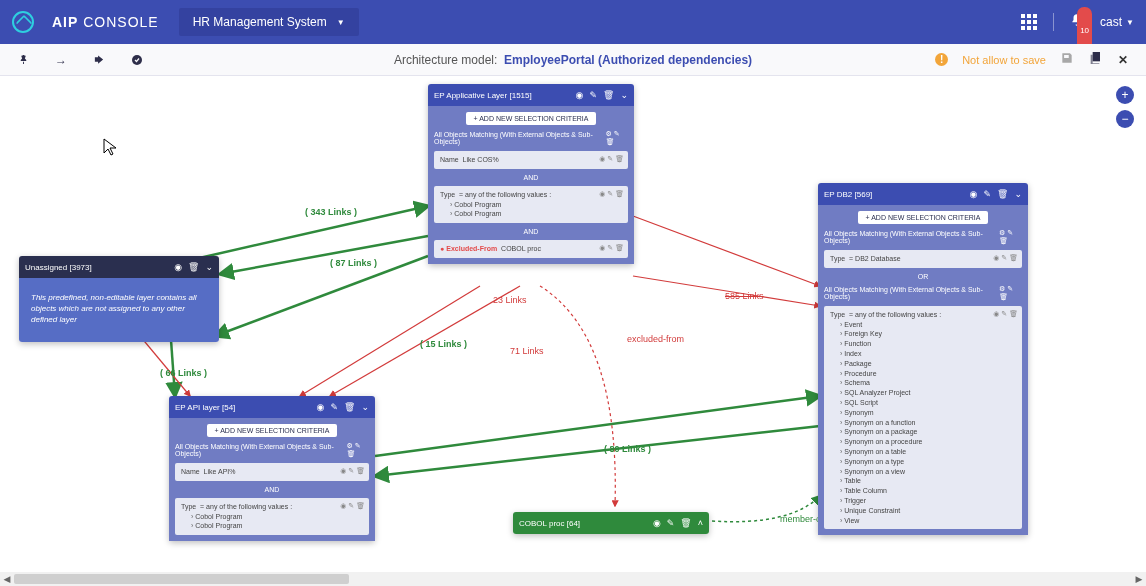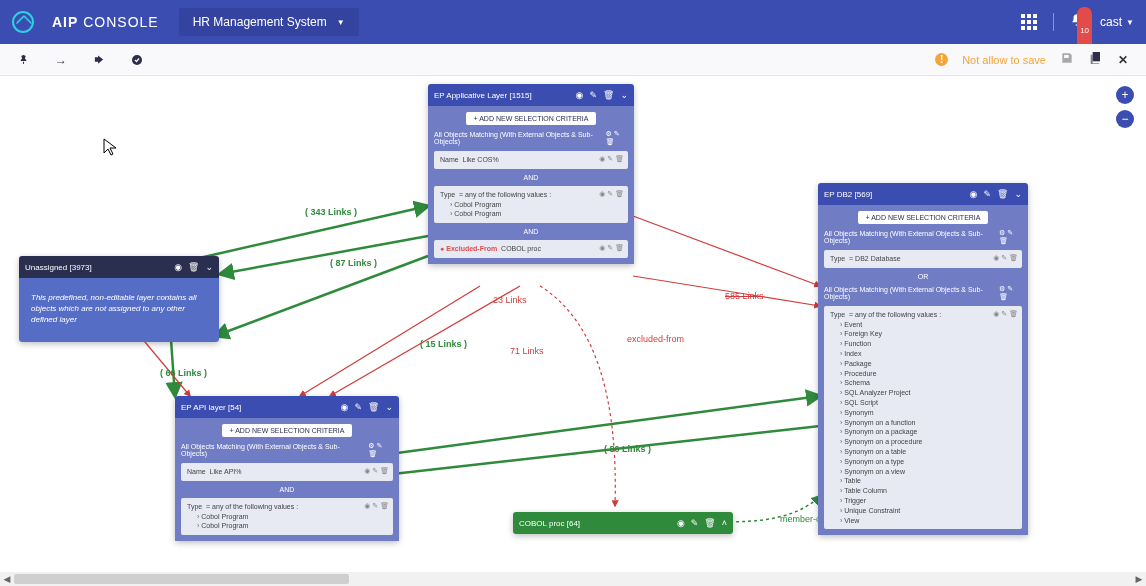--- a/index.html
+++ b/index.html
@@ -131,20 +131,23 @@
     <svg width="12" height="11" viewBox="0 0 24 24" fill="#2e2e4a">
         <path d="M10 3v4H3v10h7v4l11-9L10 3z"></path>
       </svg>
   </span>
   <span class="ico">
     <svg width="12" height="12" viewBox="0 0 24 24" fill="#2e2e4a">
         <circle cx="12" cy="12" r="10"></circle>
         <path d="M8 12l3 3 5-6" stroke="#f9f9fb" stroke-width="2.5" fill="none"></path>
       </svg>
   </span>
+  <div class="subbar-center">
+    <span>Architecture model:</span>&nbsp;&nbsp;<b>EmployeePortal (Authorized dependencies)</b>
+  </div>
   <div class="subbar-right">
     <span class="warn-icon">!</span>
     <span class="warn-txt">Not allow to save</span>
     <span class="save-icon">
       <svg width="14" height="14" viewBox="0 0 24 24" fill="#a8a8a8">
           <path d="M4 4h13l3 3v13H4V4zm3 3v5h8V7H7zm1 8h8v4H8v-4z"></path>
         </svg>
     </span>
     <span class="copy-icon">
       <svg width="16" height="16" viewBox="0 0 24 24" fill="#2e2e4a">
@@ -238,21 +241,21 @@
           </ul>
       </div>
       <div class="andlbl">AND</div>
       <div class="crit">
         <span class="excl-dot">●</span><span class="excl">Excluded-From</span>&nbsp;&nbsp;<span>COBOL proc</span>
         <span class="micons">◉ ✎ 🗑</span>
       </div>
     </div>
   </div>
 
-  <div class="panel" style="left:175px;top:320px;width:224px">
+  <div class="panel" style="left:169px;top:320px;width:206px">
     <div class="phead">
       <span class="ht">EP API layer [54]</span>
       <span class="hico">◉</span>
       <span class="hico">✎</span>
       <span class="hico">🗑</span>
       <span class="hico">⌄</span>
     </div>
     <div class="pbody">
       <div class="addbtn">+ ADD NEW SELECTION CRITERIA</div>
       <div class="sectitle">
@@ -268,21 +271,21 @@
         <span>Type</span>&nbsp;&nbsp;<span>= any of the following values :</span>
         <span class="micons">◉ ✎ 🗑</span>
         <ul>
             <li>Cobol Program</li>
             <li>Cobol Program</li>
           </ul>
       </div>
     </div>
   </div>
 
-  <div class="panel" style="left:513px;top:436px;width:220px">
+  <div class="panel" style="left:513px;top:436px;width:196px">
     <div class="phead green" style="border-radius:3px">
       <span class="ht">COBOL proc [64]</span>
       <span class="hico">◉</span>
       <span class="hico">✎</span>
       <span class="hico">🗑</span>
       <span class="hico">˄</span>
     </div>
   </div>
 
   <div class="panel" style="left:818px;top:107px;width:210px">

